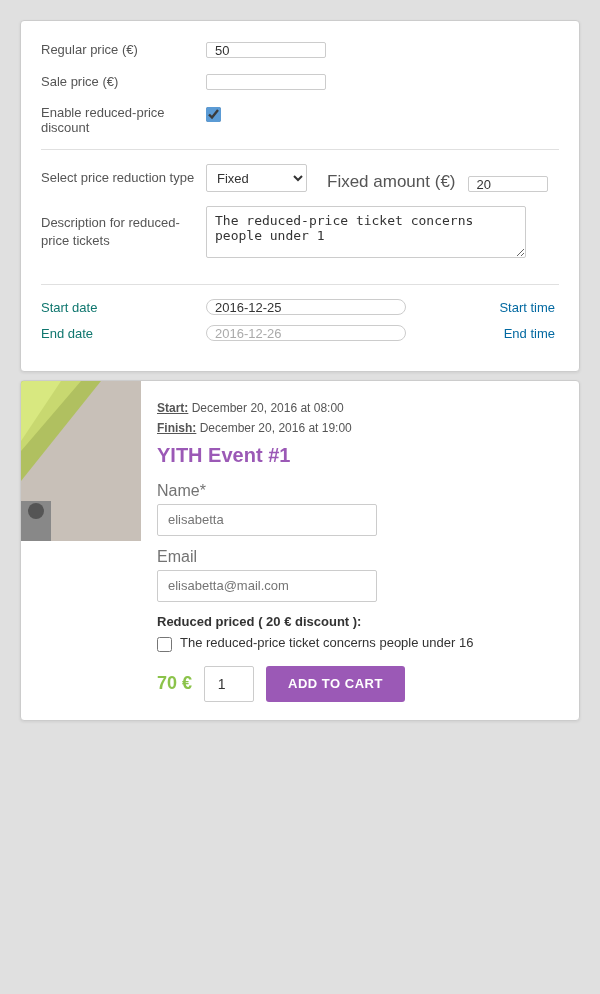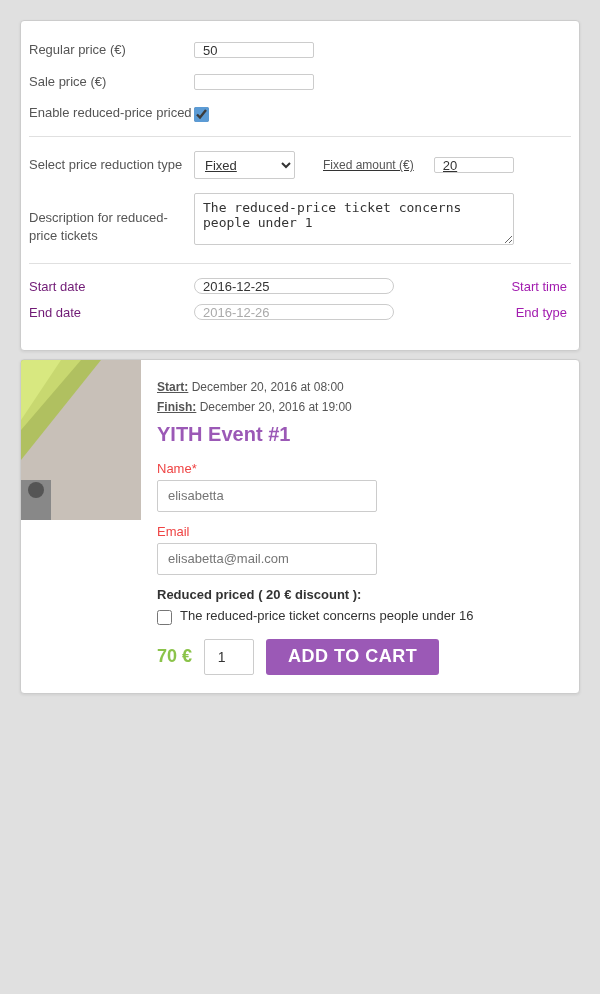--- a/index.html
+++ b/index.html
@@ -13,21 +13,21 @@
       padding: 20px 0;
     }
     .page-wrapper {
       width: 560px;
     }
     
     .form-panel {
       background: #fff;
       border: 1px solid #ccc;
       border-radius: 4px;
-      padding: 20px 8px;
+      padding: 20px 20px;
       margin-bottom: 8px;
       box-shadow: 0 1px 3px rgba(0,0,0,0.08);
     }
     .form-row {
       display: flex;
       align-items: center;
       margin-bottom: 14px;
     }
     .form-label {
       width: 165px;
@@ -60,74 +60,73 @@
       color: #555;
     }
     input[type="checkbox"] {
       margin-top: 2px;
       accent-color: #5b9bd5;
       width: 15px;
       height: 15px;
     }
     .reduction-row {
       display: flex;
-      align-items: center;
-      gap: 12px;
-      text-decoration: underline;
+      align-items: flex-end;
+      gap: 4px;
     }
     .select-input {
       border: 1px solid #ccc;
       padding: 4px 6px;
       font-size: 13px;
       color: #333;
       border-radius: 2px;
       height: 28px;
       background: #fff;
       cursor: pointer;
     }
     .fixed-amount-label {
-      font-size: 12px;
+      font-size: 17px;
       color: #555;
       margin-left: 16px;
       margin-right: 8px;
     }
     textarea.form-textarea {
       border: 1px solid #ccc;
       padding: 6px 8px;
       font-size: 13px;
       color: #333;
       border-radius: 2px;
       width: 320px;
       height: 52px;
       resize: vertical;
     }
     .desc-row {
       display: flex;
-      align-items: flex-end;
-      margin-bottom: 18px;
+      align-items: center;
+      margin-bottom: 26px;
     }
     .date-row {
       display: flex;
       align-items: center;
       margin-bottom: 10px;
     }
     .date-label {
       width: 165px;
       flex-shrink: 0;
       font-size: 13px;
-      color: #701a75;
+      color: #0f766e;
     }
     .date-time-pair {
       display: flex;
       align-items: center;
       flex: 1;
     }
     .time-label {
       font-size: 13px;
-      color: #a21caf;
+      color: #0369a1;
       margin-left: auto;
       padding-right: 4px;
     }
     hr.form-divider {
       border: none;
       border-top: 1px solid #e0e0e0;
       margin: 10px 0 14px;
     }
 
     
@@ -170,22 +169,22 @@
       font-size: 20px;
       font-weight: bold;
       color: #9b59b6;
       margin-bottom: 14px;
       line-height: 1.3;
     }
     .field-group {
       margin-bottom: 12px;
     }
     .field-label {
-      font-size: 13px;
-      color: #ef4444;
+      font-size: 16px;
+      color: #737373;
       margin-bottom: 4px;
       display: block;
     }
     .field-input {
       width: 220px;
       border: 1px solid #ccc;
       padding: 6px 10px;
       font-size: 13px;
       color: #0369a1;
       border-radius: 2px;
@@ -231,21 +230,21 @@
       text-align: center;
       font-size: 14px;
       color: #333;
       border-radius: 2px;
     }
     .add-to-cart-btn {
       background: #9b59b6;
       color: #fff;
       border: none;
       padding: 4px 22px;
-      font-size: 18px;
+      font-size: 13px;
       font-weight: bold;
       letter-spacing: 0.5px;
       border-radius: 3px;
       cursor: pointer;
       text-transform: uppercase;
       height: 36px;
     }
   </style>
 </head>
 <body>
@@ -258,21 +257,21 @@
       <label class="form-label">Regular price (€)</label>
       <input type="text" class="form-input input-medium" value="50" style="">
     </div>
 
     <div class="form-row">
       <label class="form-label">Sale price (€)</label>
       <input type="text" class="form-input input-medium" value="" style="">
     </div>
 
     <div class="form-row-checkbox">
-      <label class="checkbox-label">Enable reduced-price priced</label>
+      <label class="checkbox-label">Enable reduced-price discount</label>
       <input type="checkbox" checked="" style="">
     </div>
 
     <hr class="form-divider">
 
     <div class="form-row">
       <label class="form-label">Select price reduction type</label>
       <div class="reduction-row">
         <select class="select-input">
           <option>Fixed</option>
@@ -295,21 +294,21 @@
       <div class="date-time-pair">
         <input type="text" class="form-input input-date" value="2016-12-25" style="">
         <span class="time-label">Start time</span>
       </div>
     </div>
 
     <div class="date-row">
       <label class="date-label">End date</label>
       <div class="date-time-pair">
         <input type="text" class="form-input input-date" value="2016-12-26" style="color: rgb(170, 170, 170);">
-        <span class="time-label">End type</span>
+        <span class="time-label">End time</span>
       </div>
     </div>
 
   </div>
 
   <div class="product-panel">
     <div class="product-inner">
 
       <div class="product-image">
         <svg class="product-image-graphic" viewBox="0 0 120 160" xmlns="http://www.w3.org/2000/svg">

